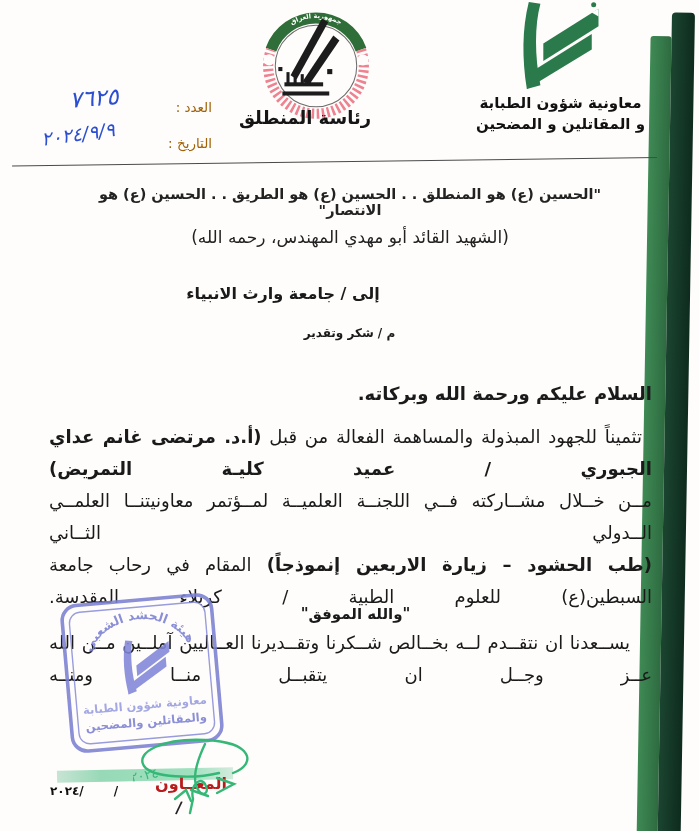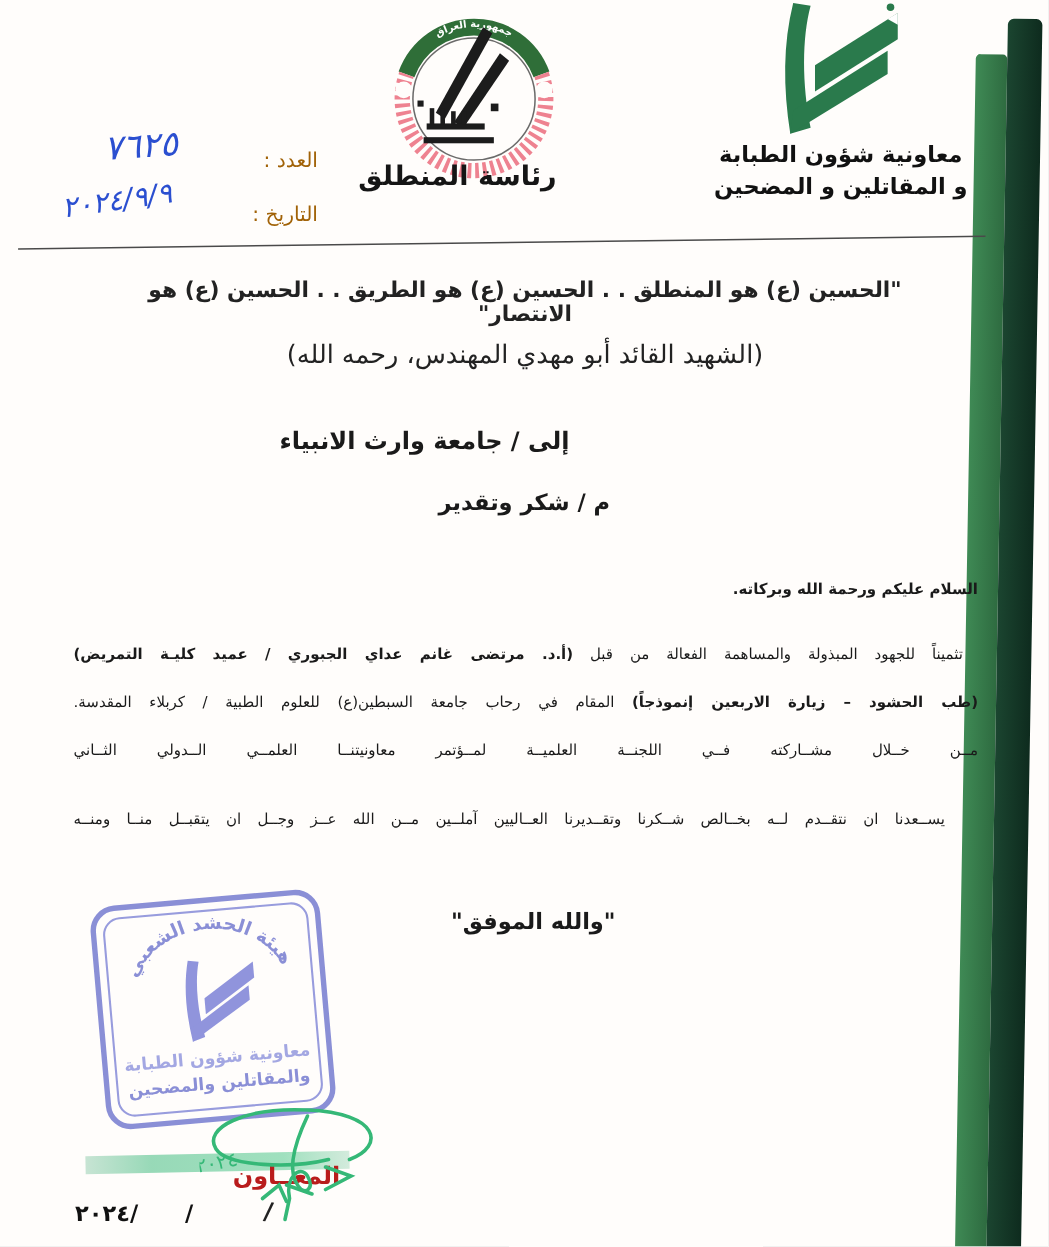--- a/index.html
+++ b/index.html
@@ -38,24 +38,24 @@
        transform:rotate(-0.75deg);transform-origin:right top;}
 
   
   .quote{position:absolute;top:186px;left:75px;width:550px;text-align:center;color:#222;}
   .quote-l1{font-size:14.5px;font-weight:bold;}
   .quote-l2{font-size:17px;margin-top:9px;}
 
   .to-line{position:absolute;top:284px;left:0;width:566px;text-align:center;
            font-weight:bold;font-size:16px;}
   .subject-line{position:absolute;top:326px;left:0;width:699px;text-align:center;
-           font-weight:bold;font-size:15px;}
+           font-weight:bold;font-size:12px;}
 
   
-  .body{position:absolute;top:384px;left:27px;width:625px;font-size:10px;}
+  .body{position:absolute;top:384px;left:27px;width:625px;font-size:18px;}
   .greeting{font-weight:bold;line-height:20px;margin-bottom:17px;text-align:right;}
   .jline{text-align:justify;text-align-last:justify;line-height:32px;margin-left:22px;}
   .rline{text-align:right;line-height:32px;}
   .ind1{text-indent:10px;}
   .ind2{text-indent:22px;}
   .p2{margin-top:14px;}
   .closing{position:absolute;top:605px;left:283px;width:145px;text-align:center;
            font-weight:bold;font-size:15px;}
 
   
@@ -63,22 +63,22 @@
          transform:rotate(-5deg);opacity:.88;}
 
   
   .sig-highlight{position:absolute;top:769px;left:57px;width:176px;height:12px;
         background:linear-gradient(to left,rgba(80,180,128,.25),rgba(96,205,150,.6) 25%,
                    rgba(88,195,142,.62) 75%,rgba(70,170,120,.3));
         transform:rotate(-1.2deg);}
   .sig-title{position:absolute;top:774px;left:146px;width:90px;font-weight:bold;
         font-size:16px;text-align:center;color:#b91c1c;}
   .sig-svg{position:absolute;top:733px;left:133px;width:134px;height:98px;}
-  .sig-date{position:absolute;top:800px;left:50px;width:150px;direction:ltr;
-        font-weight:bold;font-size:15px;letter-spacing:2px;word-spacing:26px;color:#111;}
+  .sig-date{position:absolute;top:784px;left:50px;width:150px;direction:ltr;
+        font-weight:bold;font-size:12px;letter-spacing:2px;word-spacing:26px;color:#111;}
   .sig-slash{position:absolute;top:798px;left:176px;font-weight:bold;font-size:16px;
         transform:rotate(8deg);color:#222;}
 </style>
 </head>
 <body>
 
 <div class="page">
 
   <div class="side-bar">
     <div class="green"></div>
@@ -132,22 +132,22 @@
     <div class="quote-l1">"الحسين (ع) هو المنطلق . . الحسين (ع) هو الطريق . . الحسين (ع) هو الانتصار"</div>
     <div class="quote-l2">(الشهيد القائد أبو مهدي المهندس، رحمه الله)</div>
   </div>
 
   <div class="to-line">إلى / جامعة وارث الانبياء</div>
   <div class="subject-line">م / شكر وتقدير</div>
 
   <div class="body">
     <div class="greeting">السلام عليكم ورحمة الله وبركاته.</div>
     <div class="jline ind1"><span>تثميناً للجهود المبذولة والمساهمة الفعالة من قبل </span><b>(أ.د. مرتضى غانم عداي الجبوري / عميد كليـة التمريض)</b></div>
+    <div class="jline">مــن خــلال مشــاركته فــي اللجنــة العلميــة لمــؤتمر معاونيتنــا العلمــي الــدولي الثــاني</div>
     <div class="jline"><b>(طب الحشود – زيارة الاربعين إنموذجاً)</b><span> المقام في رحاب جامعة السبطين(ع) للعلوم الطبية / كربلاء المقدسة.</span></div>
-    <div class="jline">مــن خــلال مشــاركته فــي اللجنــة العلميــة لمــؤتمر معاونيتنــا العلمــي الــدولي الثــاني</div>
     <div class="jline ind2 p2">يســعدنا ان نتقــدم لــه بخــالص شــكرنا وتقــديرنا العــاليين آملــين مــن الله عــز وجــل ان يتقبــل منــا ومنــه</div>
   </div>
 
   <div class="closing">"والله الموفق"</div>
 
   <svg class="stamp" viewBox="0 0 158 154">
     <rect x="4" y="4" width="150" height="146" rx="15" fill="none" stroke="#7b80d2" stroke-width="3.6"></rect>
     <rect x="11" y="11" width="136" height="132" rx="11" fill="none" stroke="#8a8fda" stroke-width="1.4"></rect>
     <path id="stamp-arc" d="M 29,54 A 53,46 0 0 1 129,54" fill="none"></path>
     <text font-size="12.5" font-weight="bold" fill="#7b80d2">

